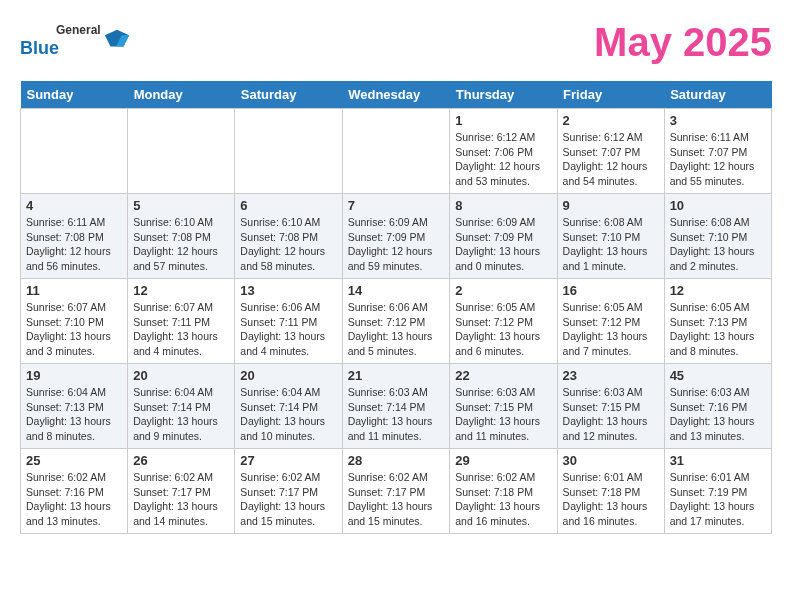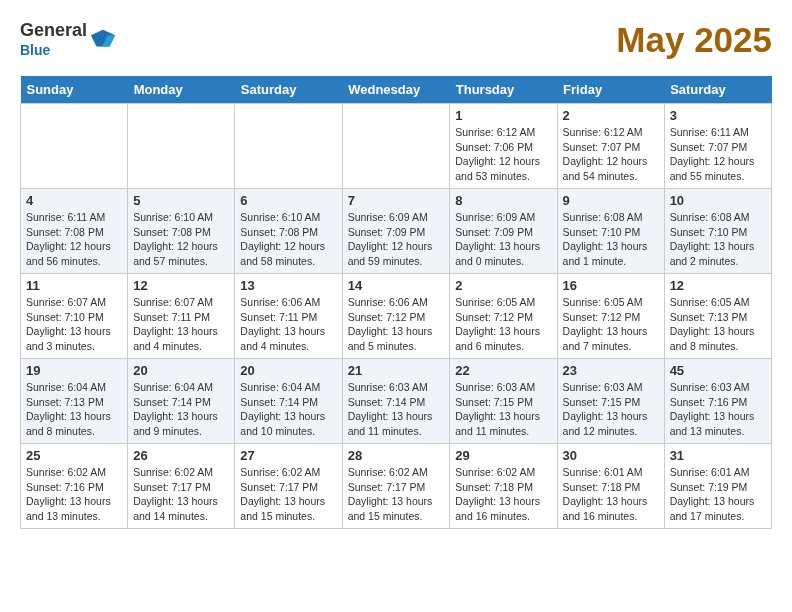--- a/index.html
+++ b/index.html
@@ -14,41 +14,42 @@
       display: flex;
       justify-content: space-between;
       align-items: flex-start;
       margin-bottom: 16px;
     }
     .logo {
       display: flex;
       align-items: center;
     }
     .logo-text-general {
+      font-size: 12px;
+      font-weight: bold;
+      color: #333;
+      margin-left: 36px;
+    }
+    .logo-text-blue {
       font-size: 18px;
-      font-weight: bold;
-      color: #333;
-    }
-    .logo-text-blue {
-      font-size: 14px;
       font-weight: bold;
       color: #1a6faf;
     }
     .logo-icon {
       width: 28px;
       height: 28px;
       margin-left: 2px;
     }
     .title-block {
       text-align: right;
     }
     .main-title {
-      font-size: 35px;
-      font-weight: bold;
-      color: #a16207;
+      font-size: 40px;
+      font-weight: bold;
+      color: #ec4899;
     }
     .subtitle {
       font-size: 16px;
       color: #333;
     }
     table {
       width: 100%;
       border-collapse: collapse;
       font-size: 11px;
     }

